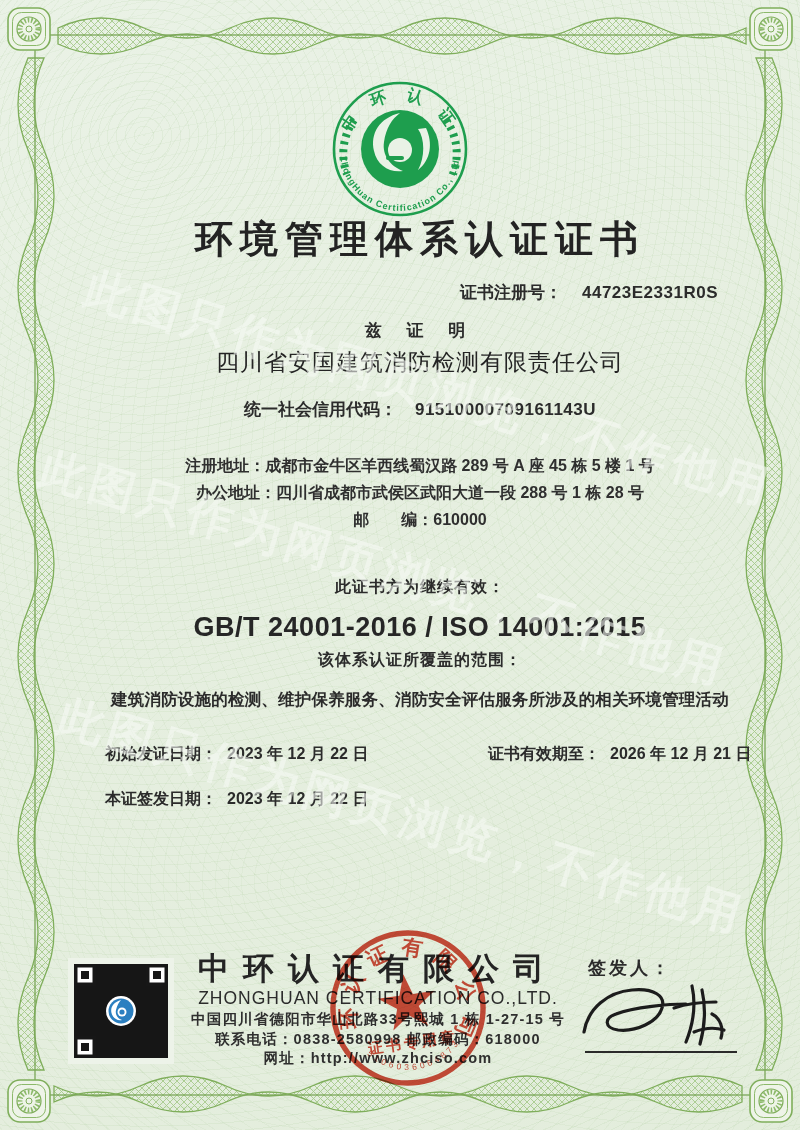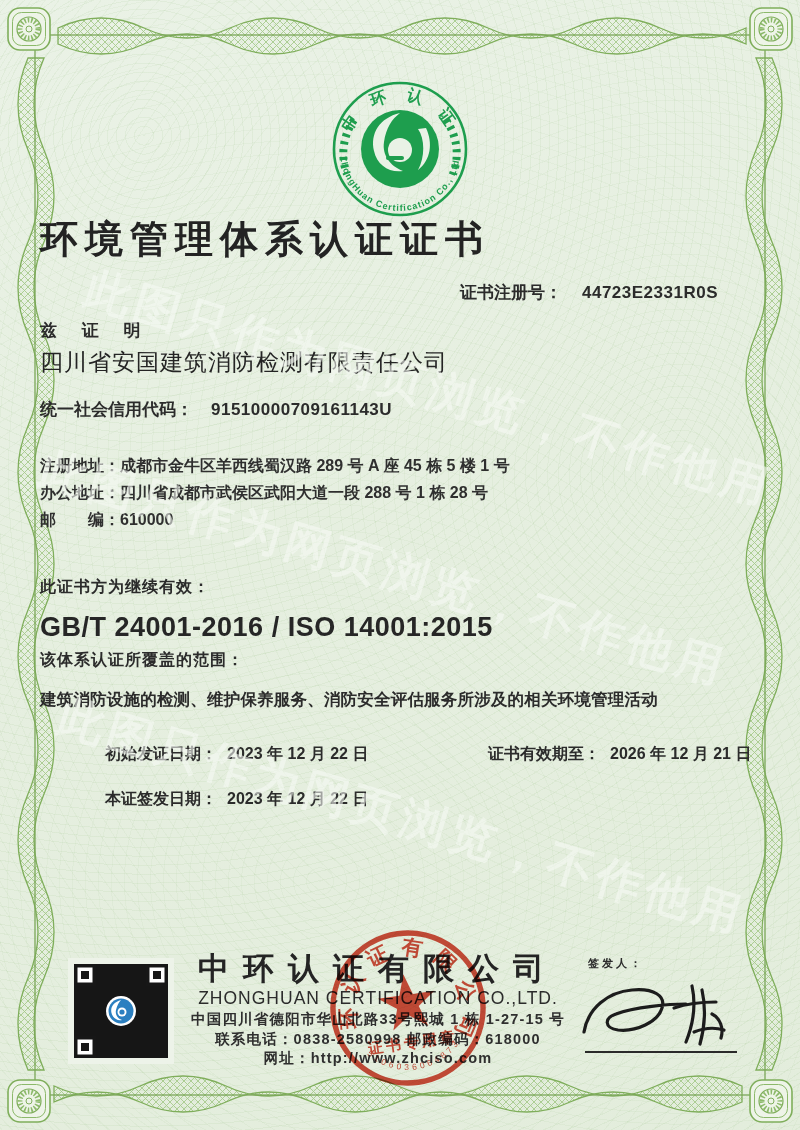--- a/index.html
+++ b/index.html
@@ -8,21 +8,21 @@
         background:linear-gradient(160deg,#eaf2e6 0%,#e6efe0 45%,#e3eddc 100%);}
   
   .bg-rings{position:absolute;inset:0;
     background:
       repeating-radial-gradient(circle at 18% 12%, rgba(140,185,118,.10) 0 1px, transparent 1px 9px),
       repeating-radial-gradient(circle at 85% 42%, rgba(140,185,118,.08) 0 1px, transparent 1px 11px),
       repeating-radial-gradient(circle at 40% 78%, rgba(140,185,118,.07) 0 1px, transparent 1px 13px);
   }
   .border-svg,.layer{position:absolute;inset:0;}
   .abs{position:absolute;}
-  .ctr{left:0;right:0;padding-left:40px;}
+  .ctr{left:0;right:0;text-align:center;padding-left:40px;}
   .t-title{top:214px;font-size:38px;font-weight:700;letter-spacing:7px;color:#232323;}
   .t-certno{top:281px;left:444px;font-size:17px;color:#2b2b2b;white-space:nowrap;margin-left:16px;}
   .t-certno .lab{font-weight:700;}
   .t-certno .val{margin-left:20px;font-weight:600;letter-spacing:.5px;}
   .t-hereby{top:319px;font-size:17px;font-weight:700;letter-spacing:10px;color:#2b2b2b;}
   .t-company{top:347px;font-size:23px;font-weight:400;letter-spacing:1px;color:#242424;}
   .t-credit{top:398px;font-size:17px;font-weight:700;color:#2b2b2b;}
   .t-credit .val{margin-left:18px;font-weight:600;letter-spacing:.5px;}
   .addr{top:452px;font-size:16px;font-weight:700;color:#2f2f2f;line-height:27px;}
   .sys-intro{top:577px;font-size:16px;font-weight:700;letter-spacing:1px;color:#2b2b2b;}
@@ -30,21 +30,21 @@
   .sys-scope-intro{top:650px;font-size:16px;font-weight:700;letter-spacing:1px;color:#2b2b2b;}
   .scope{top:689px;font-size:16.5px;font-weight:700;color:#2b2b2b;letter-spacing:.2px;}
   .daterow{font-size:16px;font-weight:700;color:#2b2b2b;white-space:nowrap;}
   .daterow .val{margin-left:10px;}
   .d1{left:105px;top:744px;} .d2{left:488px;top:744px;} .d3{left:105px;top:789px;}
   .notes{left:88px;top:854px;width:640px;font-size:15.5px;font-weight:600;color:#2c2c2c;line-height:30px;letter-spacing:.3px;}
   .issuer-cn{left:188px;top:948px;width:380px;text-align:center;font-size:31px;font-weight:600;letter-spacing:14px;color:#242424;white-space:nowrap;}
   .issuer-en{left:188px;top:988px;width:380px;text-align:center;font-size:17.5px;font-weight:500;letter-spacing:1px;color:#2b2b2b;white-space:nowrap;}
   .issuer-line{left:178px;top:1010px;width:400px;text-align:center;font-size:14.5px;font-weight:700;letter-spacing:1.2px;color:#2f2f2f;white-space:nowrap;}
   .il2{top:1030px;} .il3{top:1049px;}
-  .signer{left:588px;top:956px;font-size:11px;font-weight:700;letter-spacing:3px;color:#2b2b2b;}
+  .signer{left:588px;top:956px;font-size:18px;font-weight:700;letter-spacing:3px;color:#2b2b2b;}
   .sig-line{left:585px;top:1051px;width:152px;border-top:2px solid #2a2a2a;height:0;}
   .wm{position:absolute;color:rgba(246,249,245,.58);font-size:46px;font-weight:700;letter-spacing:5px;
       white-space:nowrap;transform:rotate(16.5deg);transform-origin:left top;pointer-events:none;}
   .wm1{left:95px;top:258px;} .wm2{left:50px;top:438px;} .wm3{left:68px;top:686px;}
   .stamp{left:326px;top:926px;width:164px;height:164px;mix-blend-mode:multiply;opacity:.9;}
   .qr{left:66px;top:956px;width:110px;height:110px;}
   .logo{left:320px;top:66px;width:160px;height:166px;}
   .sig{left:572px;top:974px;width:185px;height:85px;}
 </style>
 </head>

